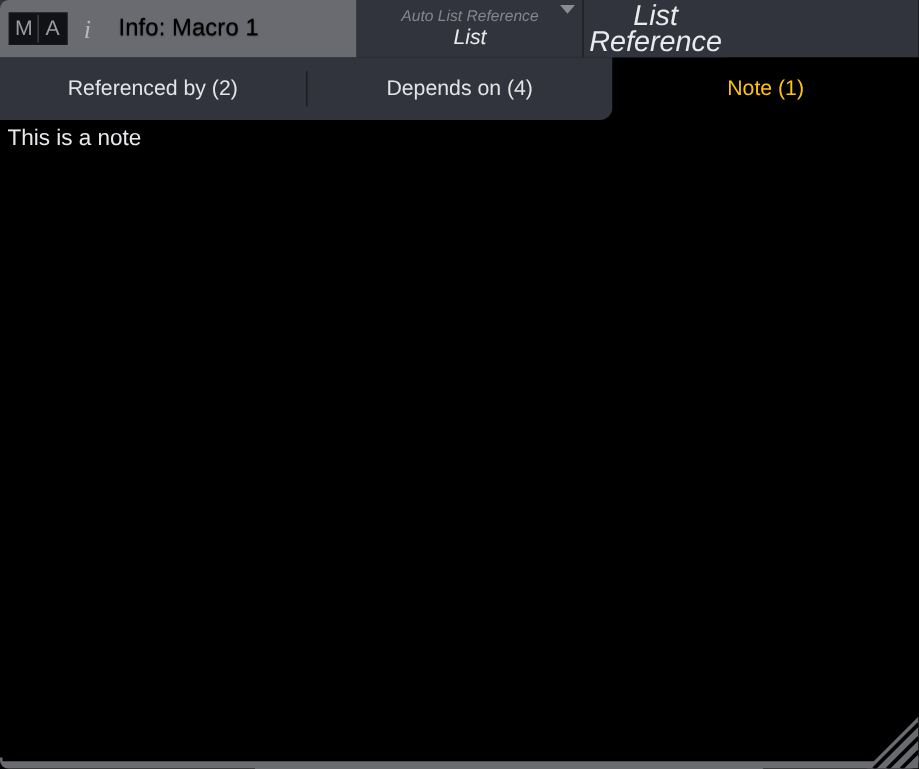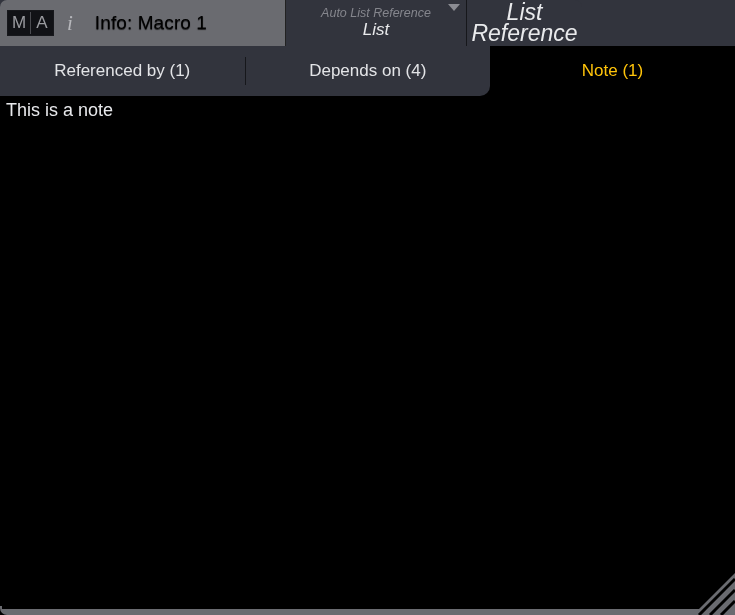--- a/index.html
+++ b/index.html
@@ -245,21 +245,21 @@
 
 
     <div class="hdr-cell cell-list-ref">
       <div class="hdr-value">List</div>
       <div class="hdr-value">Reference</div>
     </div>
 
   </div>
 
   <div class="tab-panel">
-    <div class="tab">Referenced by (1)</div>
+    <div class="tab">Referenced by (2)</div>
     <div class="tab-sep"></div>
     <div class="tab">Depends on (4)</div>
   </div>
 
   <div class="tab-note">Note (1)</div>
 
   <div class="note-body">
     <div class="note-text">This is a note</div>
   </div>
 

